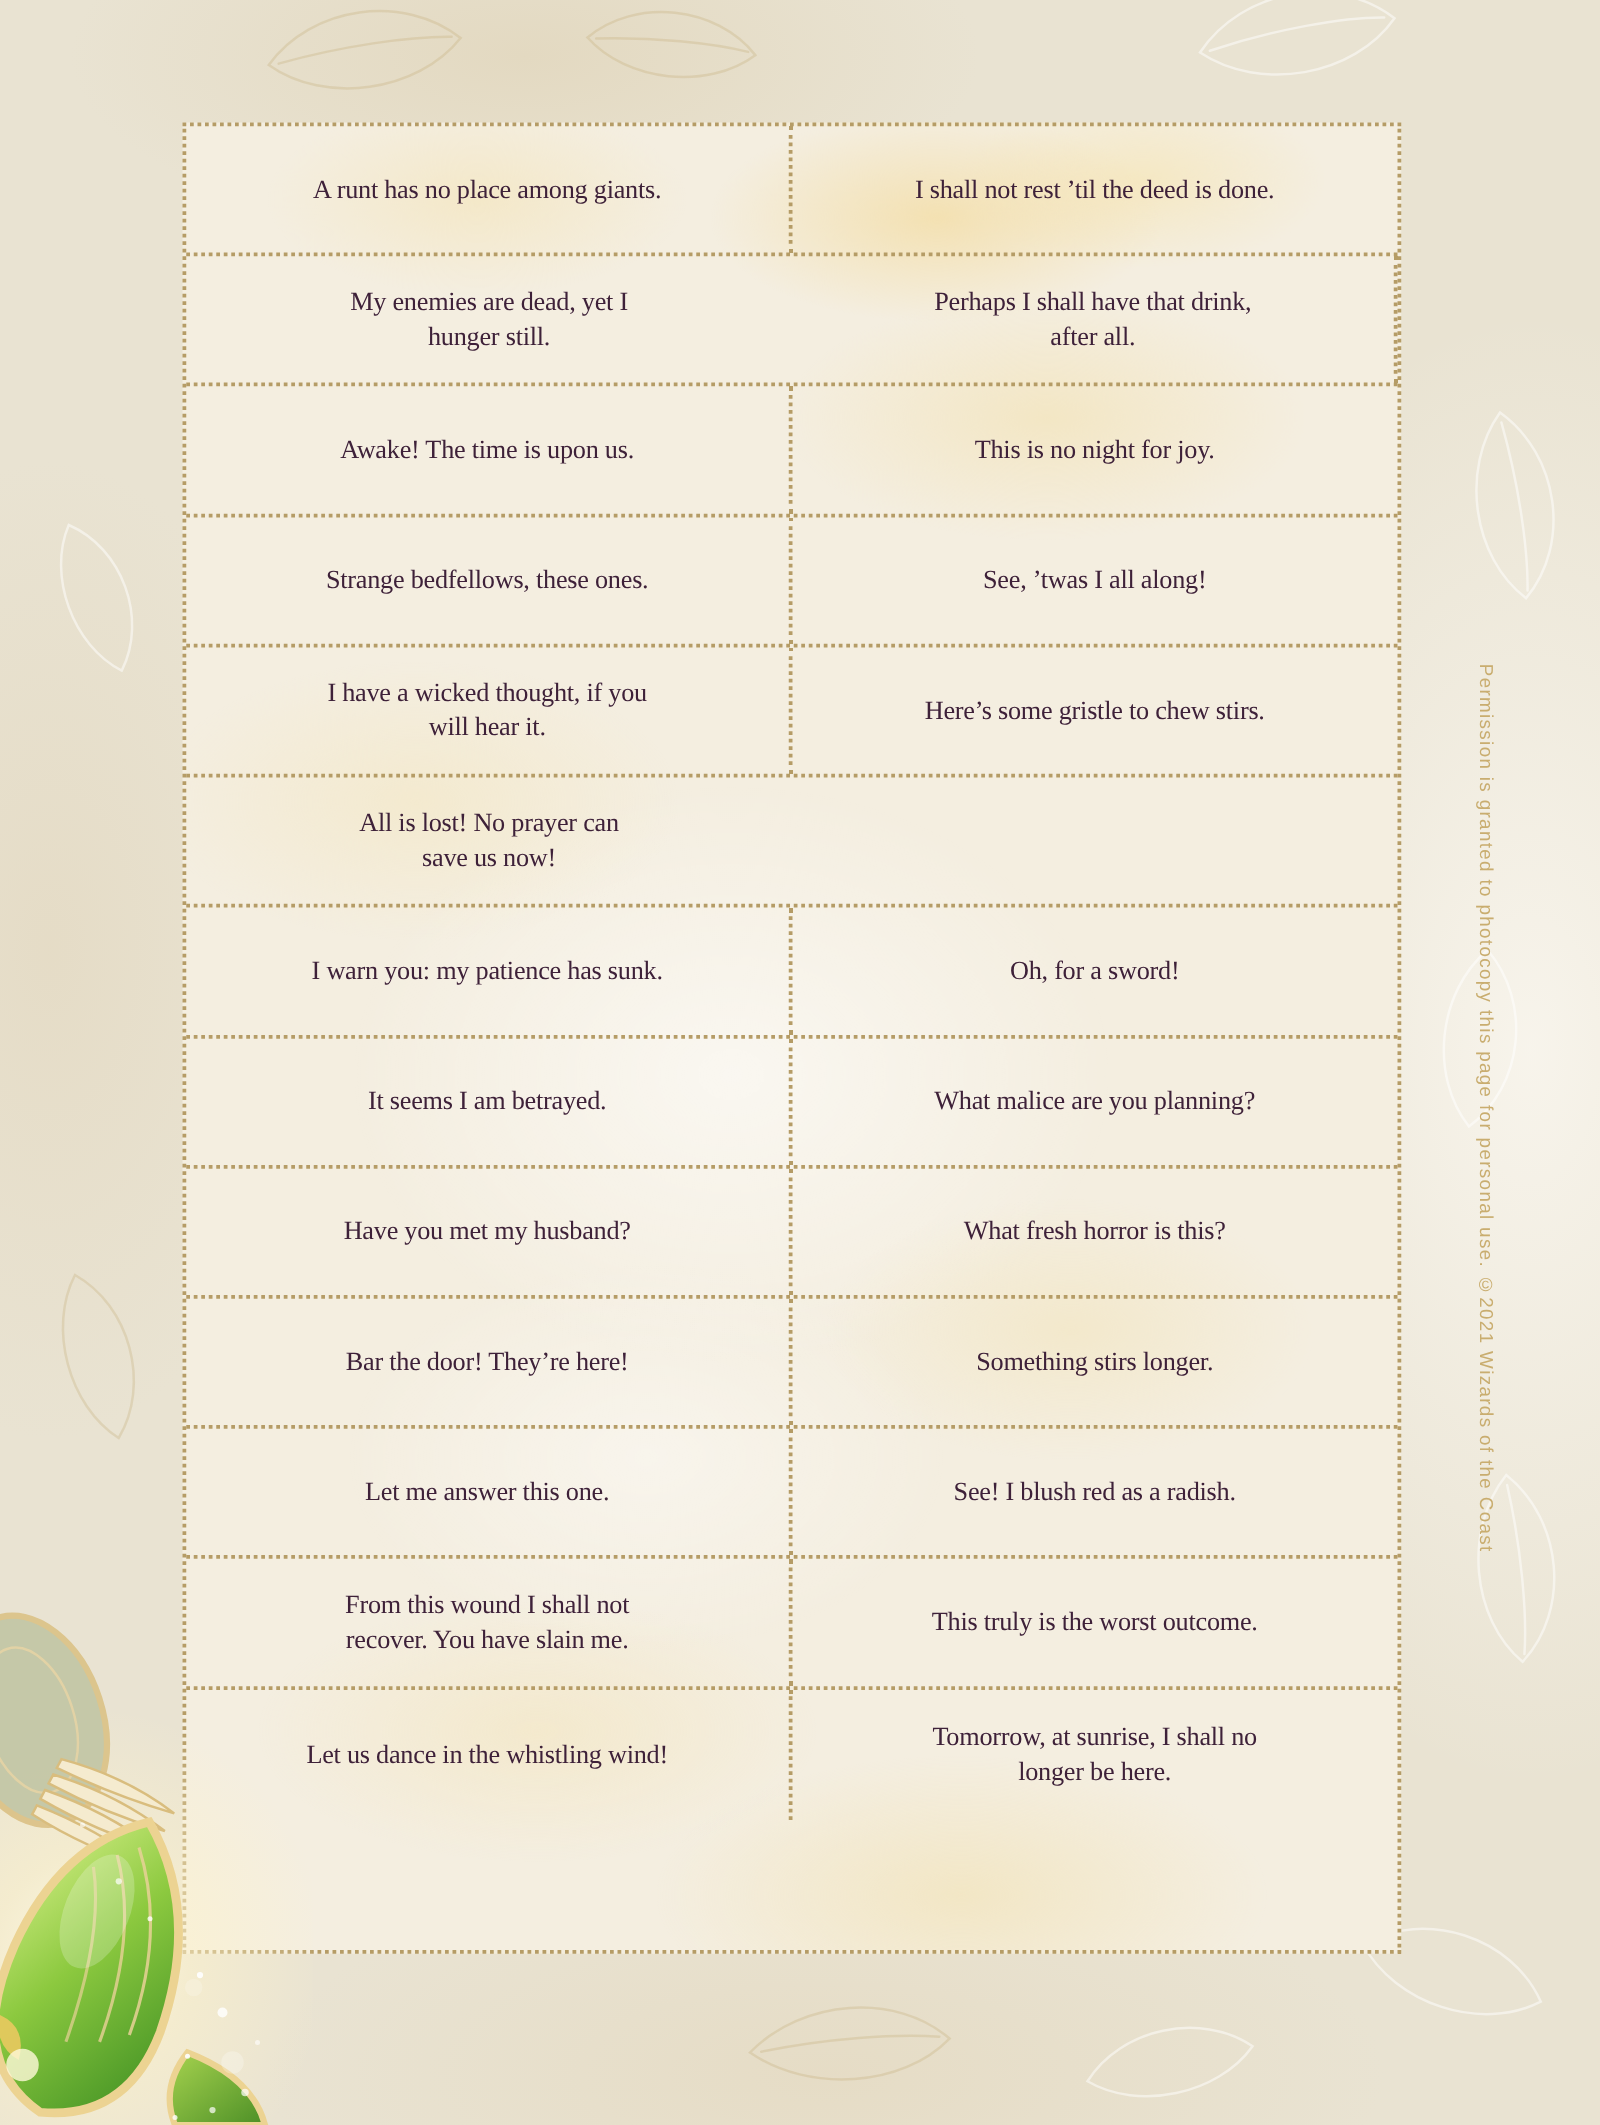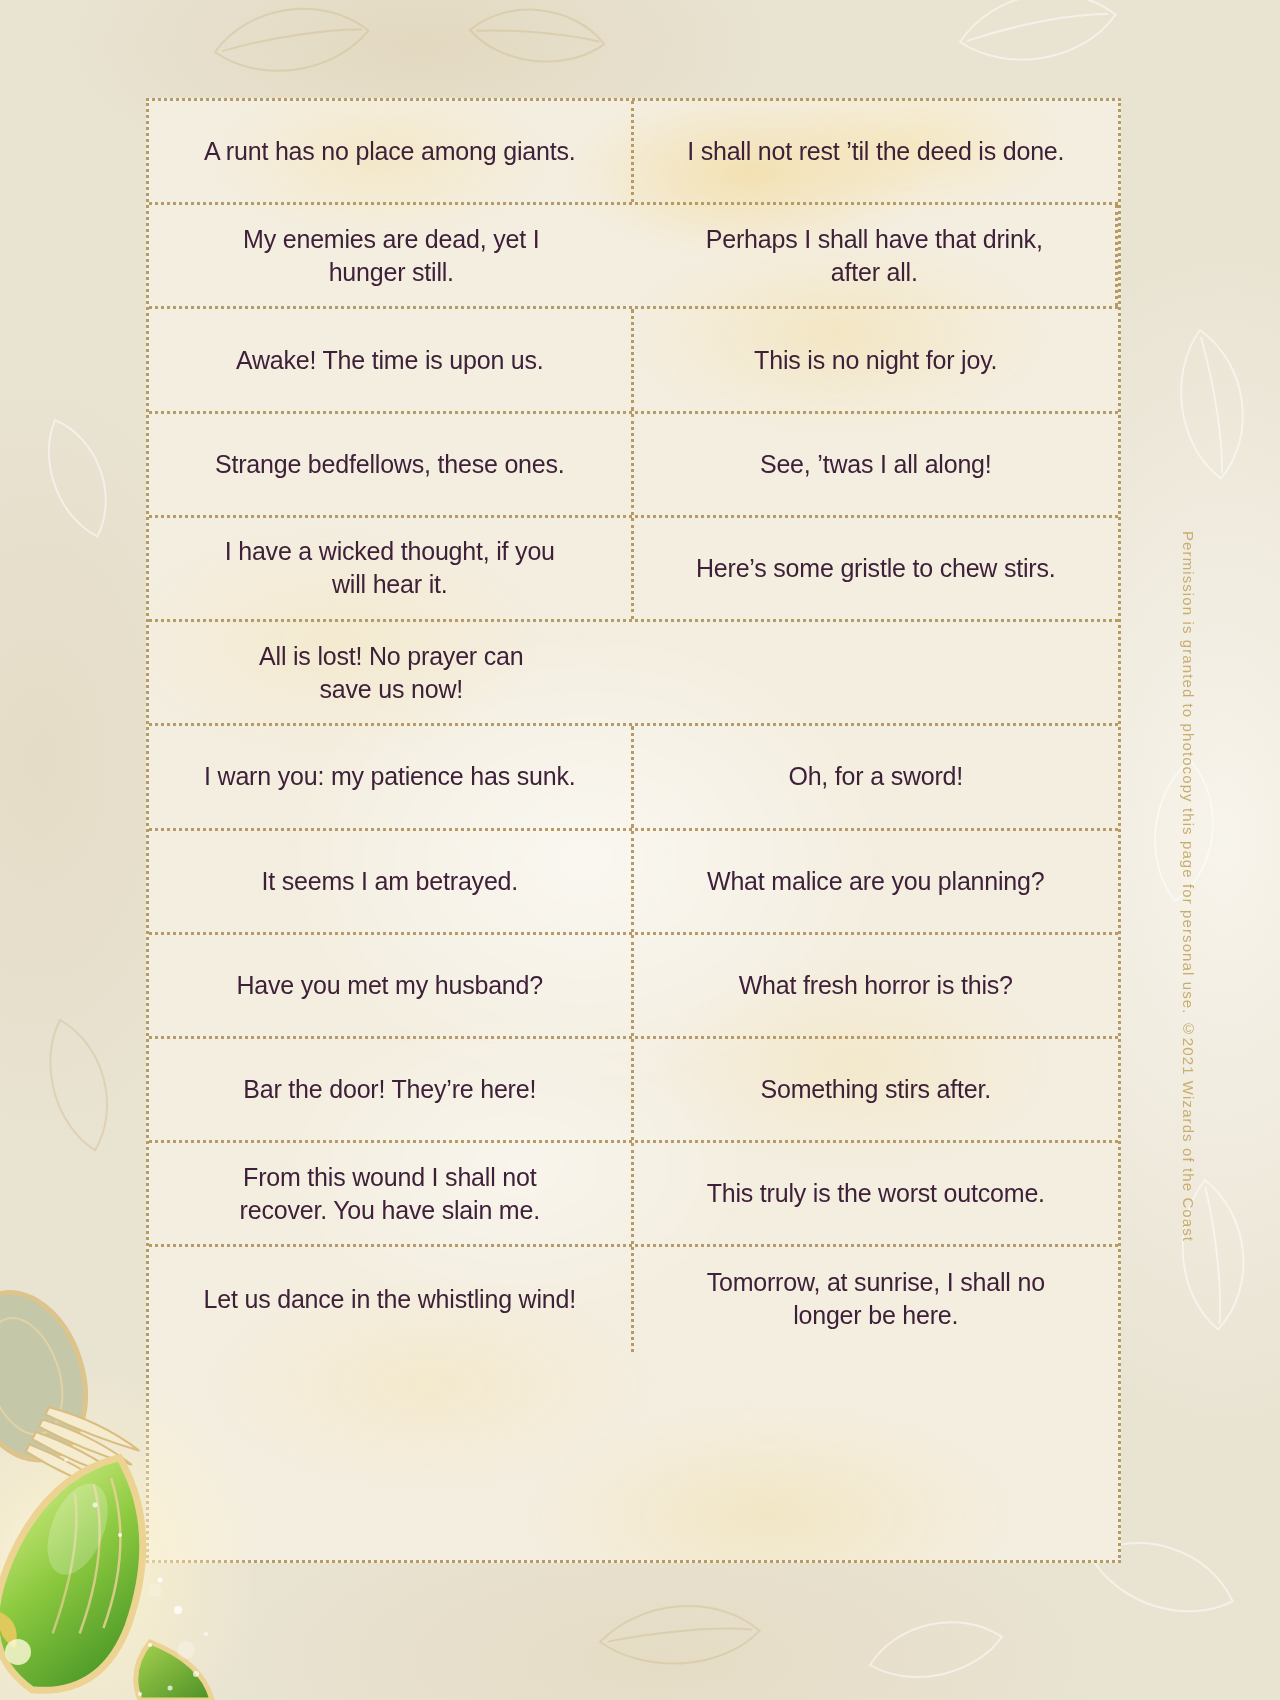--- a/index.html
+++ b/index.html
@@ -48,22 +48,22 @@
     border-bottom:3px dotted var(--dotted-border);
     min-height:0;
   }
   .row:last-child{border-bottom:none;}
   .cell{
     display:flex;align-items:center;justify-content:center;
     text-align:center;padding:4px 34px;min-height:0;box-sizing:border-box;
   }
   .cell.left{border-right:3px dotted var(--dotted-border);}
   .quote{
-    font-family:Liberation Sans, sans-serif;
-    font-size:25px;line-height:1.32;letter-spacing:-0.2px;
+    font-family:Liberation Serif, serif;
+    font-size:21px;line-height:1.32;letter-spacing:-0.2px;
     color:var(--quote-text);white-space:pre-line;
   }
   .side-note{
     position:absolute;left:1180px;top:531px;z-index:1;
     writing-mode:vertical-rl;
     font-family:"Liberation Sans",sans-serif;
     font-size:15px;letter-spacing:1.1px;
     color:var(--side-note-text);
     white-space:nowrap;
   }
@@ -194,21 +194,29 @@
         </div>
       <div class="cell">
           <span class="quote">What fresh horror is this?</span>
         </div>
     </div>
     <div class="row">
       <div class="cell left">
           <span class="quote">Bar the door! They’re here!</span>
         </div>
       <div class="cell">
-          <span class="quote">Something stirs after.</span>
+          <span class="quote">Something stirs longer.</span>
+        </div>
+    </div>
+    <div class="row">
+      <div class="cell left">
+          <span class="quote">Let me answer this one.</span>
+        </div>
+      <div class="cell">
+          <span class="quote">See! I blush red as a radish.</span>
         </div>
     </div>
     <div class="row">
       <div class="cell left">
           <span class="quote">From this wound I shall not
 recover. You have slain me.</span>
         </div>
       <div class="cell">
           <span class="quote">This truly is the worst outcome.</span>
         </div>

